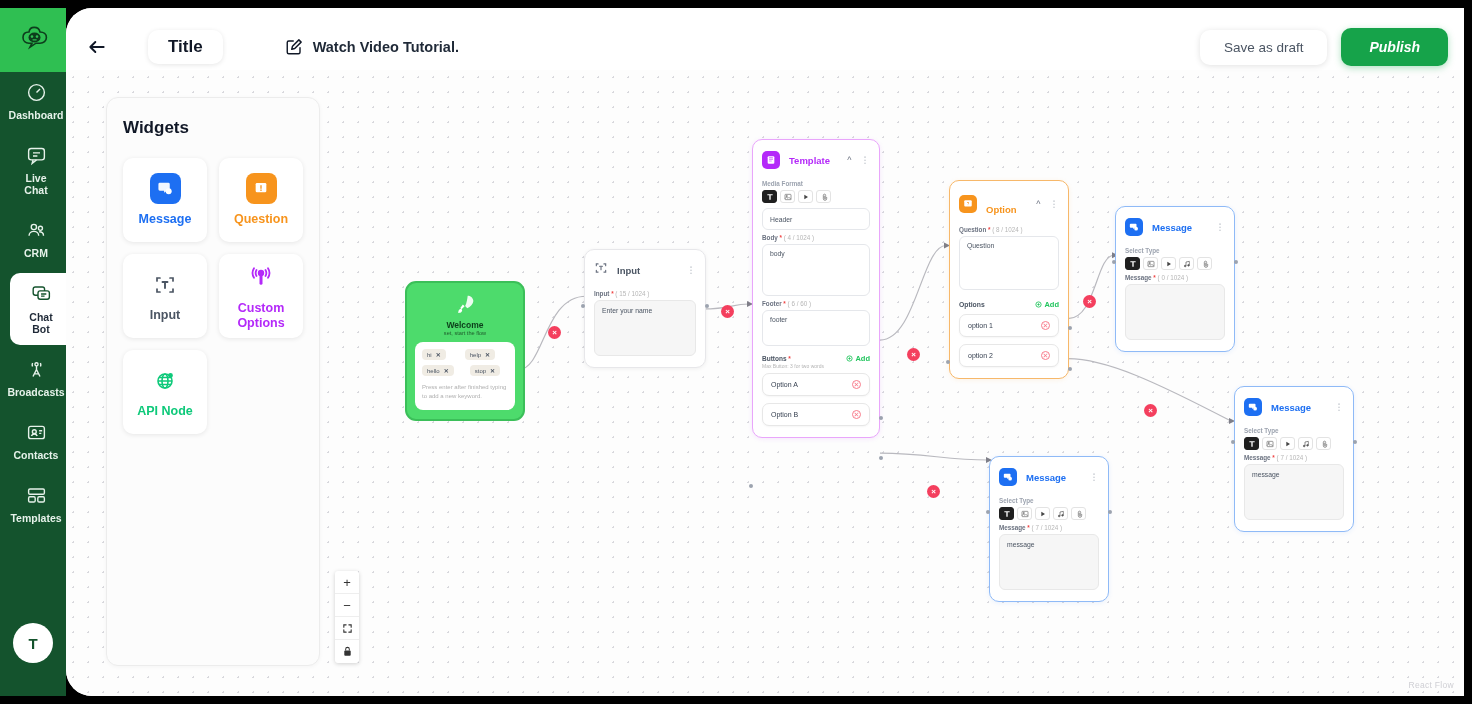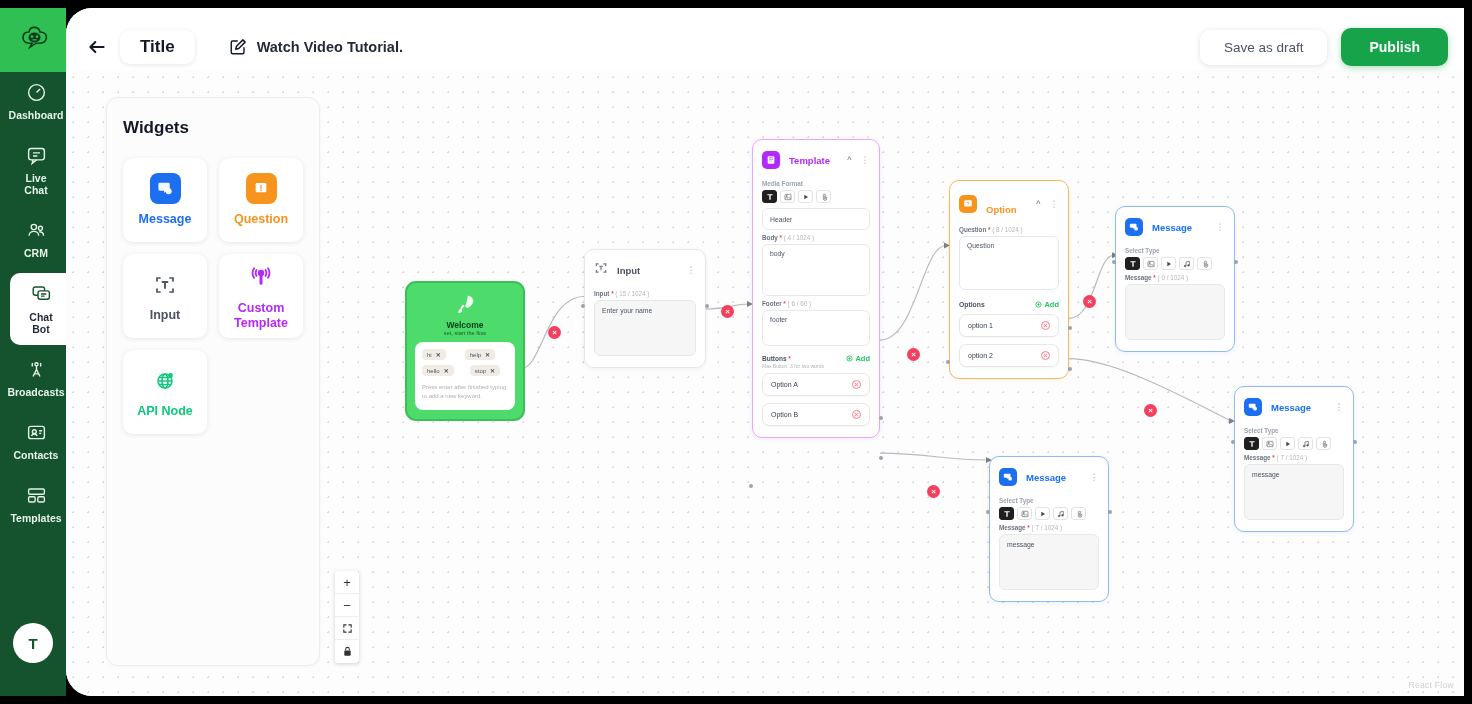--- a/index.html
+++ b/index.html
@@ -45,20 +45,21 @@
   
   .main {
     position: absolute; left: 66px; top: 8px; right: 8px; bottom: 8px;
     background: #ffffff; border-top-left-radius: 26px; border-bottom-left-radius: 26px;
     overflow: hidden;
   }
   .topbar {
     position: absolute; left: 0; top: 0; right: 0; height: 62px;
     background: #ffffff; display: flex; align-items: center; padding: 16px 16px 0 14px;
     z-index: 30;
+    gap: 28px;
   }
   .back-btn {
     width: 34px; height: 34px; display: flex; align-items: center; justify-content: center;
     cursor: pointer; flex: none;
   }
   .title-chip {
     margin-left: 6px; padding: 7px 20px; border-radius: 10px;
     background: #fff; box-shadow: 0 1px 5px rgba(0,0,0,.10);
     font-size: 17px; font-weight: 700; color: #111827; cursor: pointer;
   }
@@ -69,20 +70,21 @@
   .topbar-right { margin-left: auto; display: flex; align-items: center; gap: 14px; }
   .btn-draft {
     padding: 10px 24px; border-radius: 10px; background: #fff;
     box-shadow: 0 1px 6px rgba(0,0,0,.12); font-size: 13.5px; color: #4b5563;
     cursor: pointer; border: none;
   }
   .btn-publish {
     padding: 11px 28px; border-radius: 10px; background: #16a34a; color: #fff;
     font-size: 14px; font-weight: 600; border: none; cursor: pointer;
     box-shadow: 0 2px 7px rgba(22,163,74,.35);
+    font-style: italic;
   }
 
   
   .canvas {
     position: absolute; left: 0; top: 62px; right: 0; bottom: 0;
     background-color: #fdfdfd;
     background-image: radial-gradient(#d8d8dd 1px, transparent 1px);
     background-size: 15px 15px;
     overflow: hidden;
   }
@@ -362,21 +364,21 @@
 
           <div class="wcard">
             <div class="wicon">
               <svg width="24" height="24" viewBox="0 0 24 24" fill="none" stroke="#b429f9" stroke-width="1.8" stroke-linecap="round">
                 <circle cx="12" cy="8" r="2.3" fill="#b429f9"></circle>
                 <path d="M12 10.3v8" stroke-width="3"></path>
                 <path d="M7.5 5a6 6 0 000 6M16.5 5a6 6 0 010 6M5 3.2a9 9 0 000 9.6M19 3.2a9 9 0 010 9.6"></path>
               </svg>
             </div>
             <div class="wlabel" style="color:#b429f9">Custom
-Template</div>
+Options</div>
           </div>
 
           <div class="wcard">
             <div class="wicon">
               <svg width="24" height="24" viewBox="0 0 24 24" fill="none" stroke="#0ec97a" stroke-width="1.6">
                 <circle cx="12" cy="12" r="7"></circle>
                   <ellipse cx="12" cy="12" rx="3" ry="7"></ellipse>
                 <path d="M5 12h14M6 8.5h12M6 15.5h12"></path>
                   <circle cx="17.5" cy="6.5" r="1.6" fill="#0ec97a"></circle>
               </svg>

